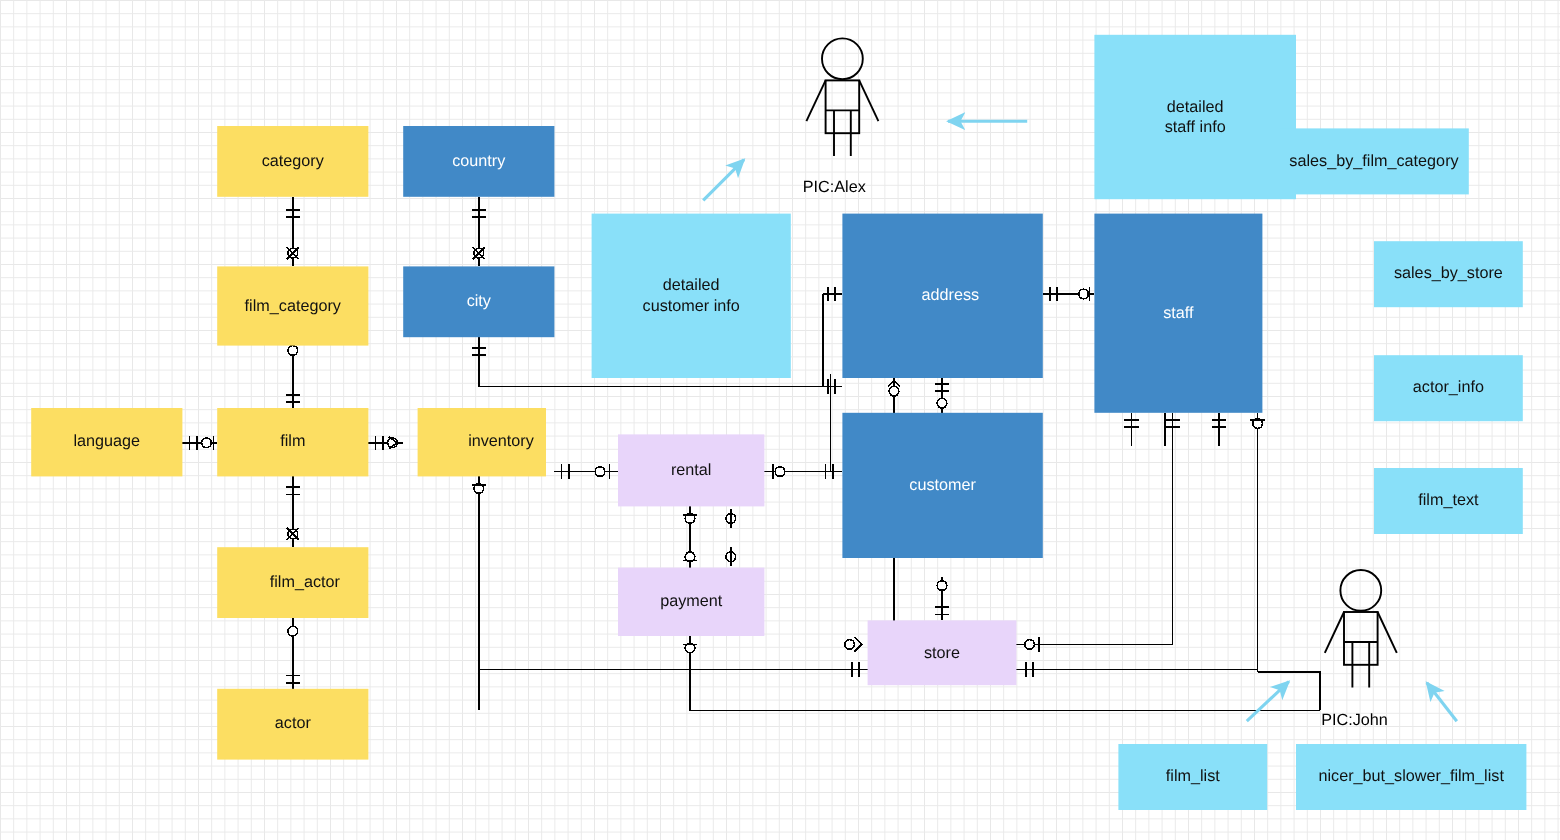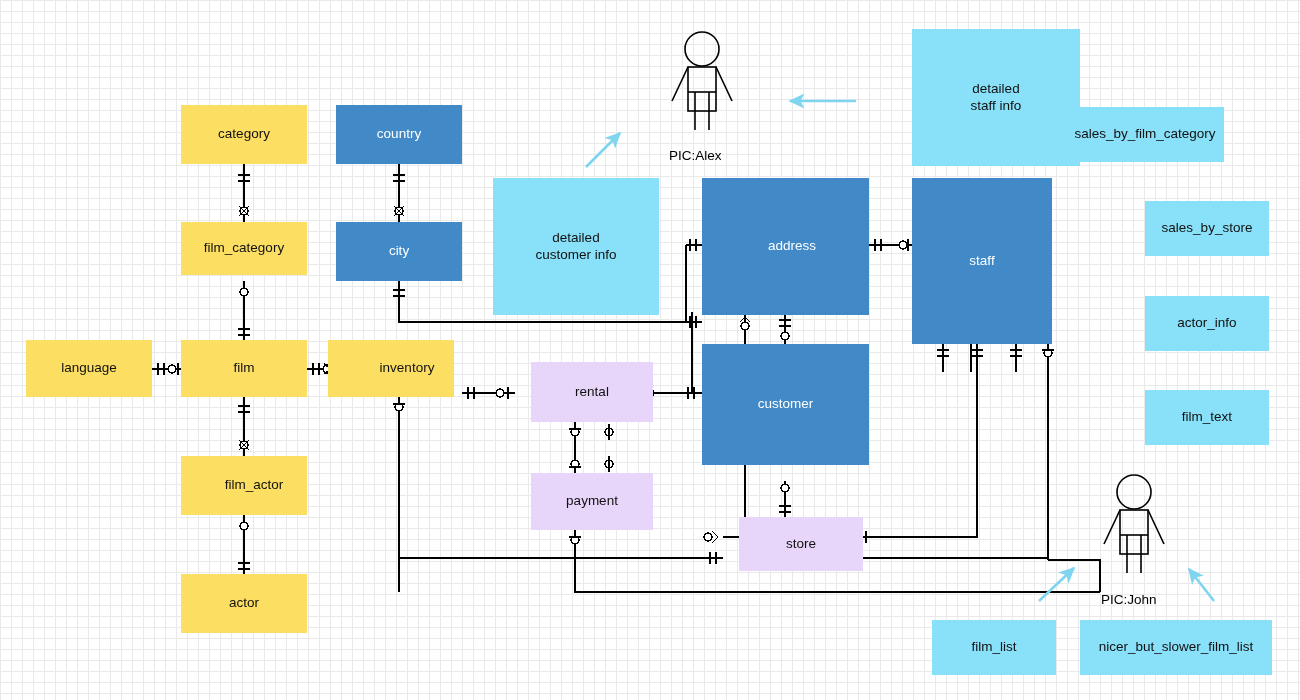--- a/index.html
+++ b/index.html
@@ -36,21 +36,21 @@
     align-items: center;
     justify-content: center;
     text-align: center;
     font-size: 13.5px;
     line-height: 1.25;
     white-space: pre-line;
     z-index: 3;
   }
   .t-table   { background: #fcde62; color: #111111; }
   .t-blue    { background: #4189c7; color: #ffffff; }
-  .t-purple  { background: #e8d5fa; color: #111111; margin-left: 16px; }
+  .t-purple  { background: #e8d5fa; color: #111111; }
   .t-view    { background: #89e0f9; color: #111111; }
 
   .actor-fig {
     position: absolute;
     z-index: 4;
   }
   .actor-label {
     position: absolute;
     font-size: 13.5px;
     color: #000000;
@@ -227,25 +227,25 @@
       <g>
         <path d="M399,558 L399,592"></path>
         <path d="M575,592 L1100,592"></path>
         <path d="M1100,592 L1100,560 L1048,560"></path>
       </g>
     </g>
   </svg>
 
   <div class="node t-table" style="left: 181px; top: 105px; width: 126px; height: 59px; background: rgb(252, 222, 98);">category</div>
   <div class="node t-blue" style="left: 336px; top: 105px; width: 126px; height: 59px; background: rgb(65, 137, 199);">country</div>
-  <div class="node t-table" style="left: 181px; top: 222px; width: 126px; height: 53px; background: rgb(252, 222, 98);">film_category</div>
+  <div class="node t-table" style="left: 181px; top: 222px; width: 126px; height: 66px; background: rgb(252, 222, 98);">film_category</div>
   <div class="node t-blue" style="left: 336px; top: 222px; width: 126px; height: 59px; background: rgb(65, 137, 199);">city</div>
   <div class="node t-table" style="left: 26px; top: 340px; width: 126px; height: 57px; background: rgb(252, 222, 98);">language</div>
   <div class="node t-table" style="left: 181px; top: 340px; width: 126px; height: 57px; background: rgb(252, 222, 98);">film</div>
-  <div class="node t-table" style="left: 328px; top: 340px; width: 126px; height: 57px; background: rgb(252, 222, 98); padding-left: 32px;">inventory</div>
+  <div class="node t-table" style="left: 348px; top: 340px; width: 107px; height: 57px; background: rgb(252, 222, 98); padding-left: 32px;">inventory</div>
   <div class="node t-table" style="left: 181px; top: 456px; width: 126px; height: 59px; background: rgb(252, 222, 98); padding-left: 20px;">film_actor</div>
   <div class="node t-table" style="left: 181px; top: 574px; width: 126px; height: 59px; background: rgb(252, 222, 98);">actor</div>
   <div class="node t-view" style="left: 493px; top: 178px; width: 166px; height: 137px; background: rgb(137, 224, 249);">detailed
 customer info</div>
   <div class="node t-view" style="left: 912px; top: 29px; width: 168px; height: 137px; background: rgb(137, 224, 249);">detailed
 staff info</div>
   <div class="node t-blue" style="left: 702px; top: 178px; width: 167px; height: 137px; background: rgb(65, 137, 199); padding-left: 13px;">address</div>
   <div class="node t-blue" style="left: 912px; top: 178px; width: 140px; height: 166px; background: rgb(65, 137, 199);">staff</div>
   <div class="node t-blue" style="left: 702px; top: 344px; width: 167px; height: 121px; background: rgb(65, 137, 199);">customer</div>
   <div class="node t-purple" style="left: 515px; top: 362px; width: 122px; height: 60px; background: rgb(232, 213, 250);">rental</div>

